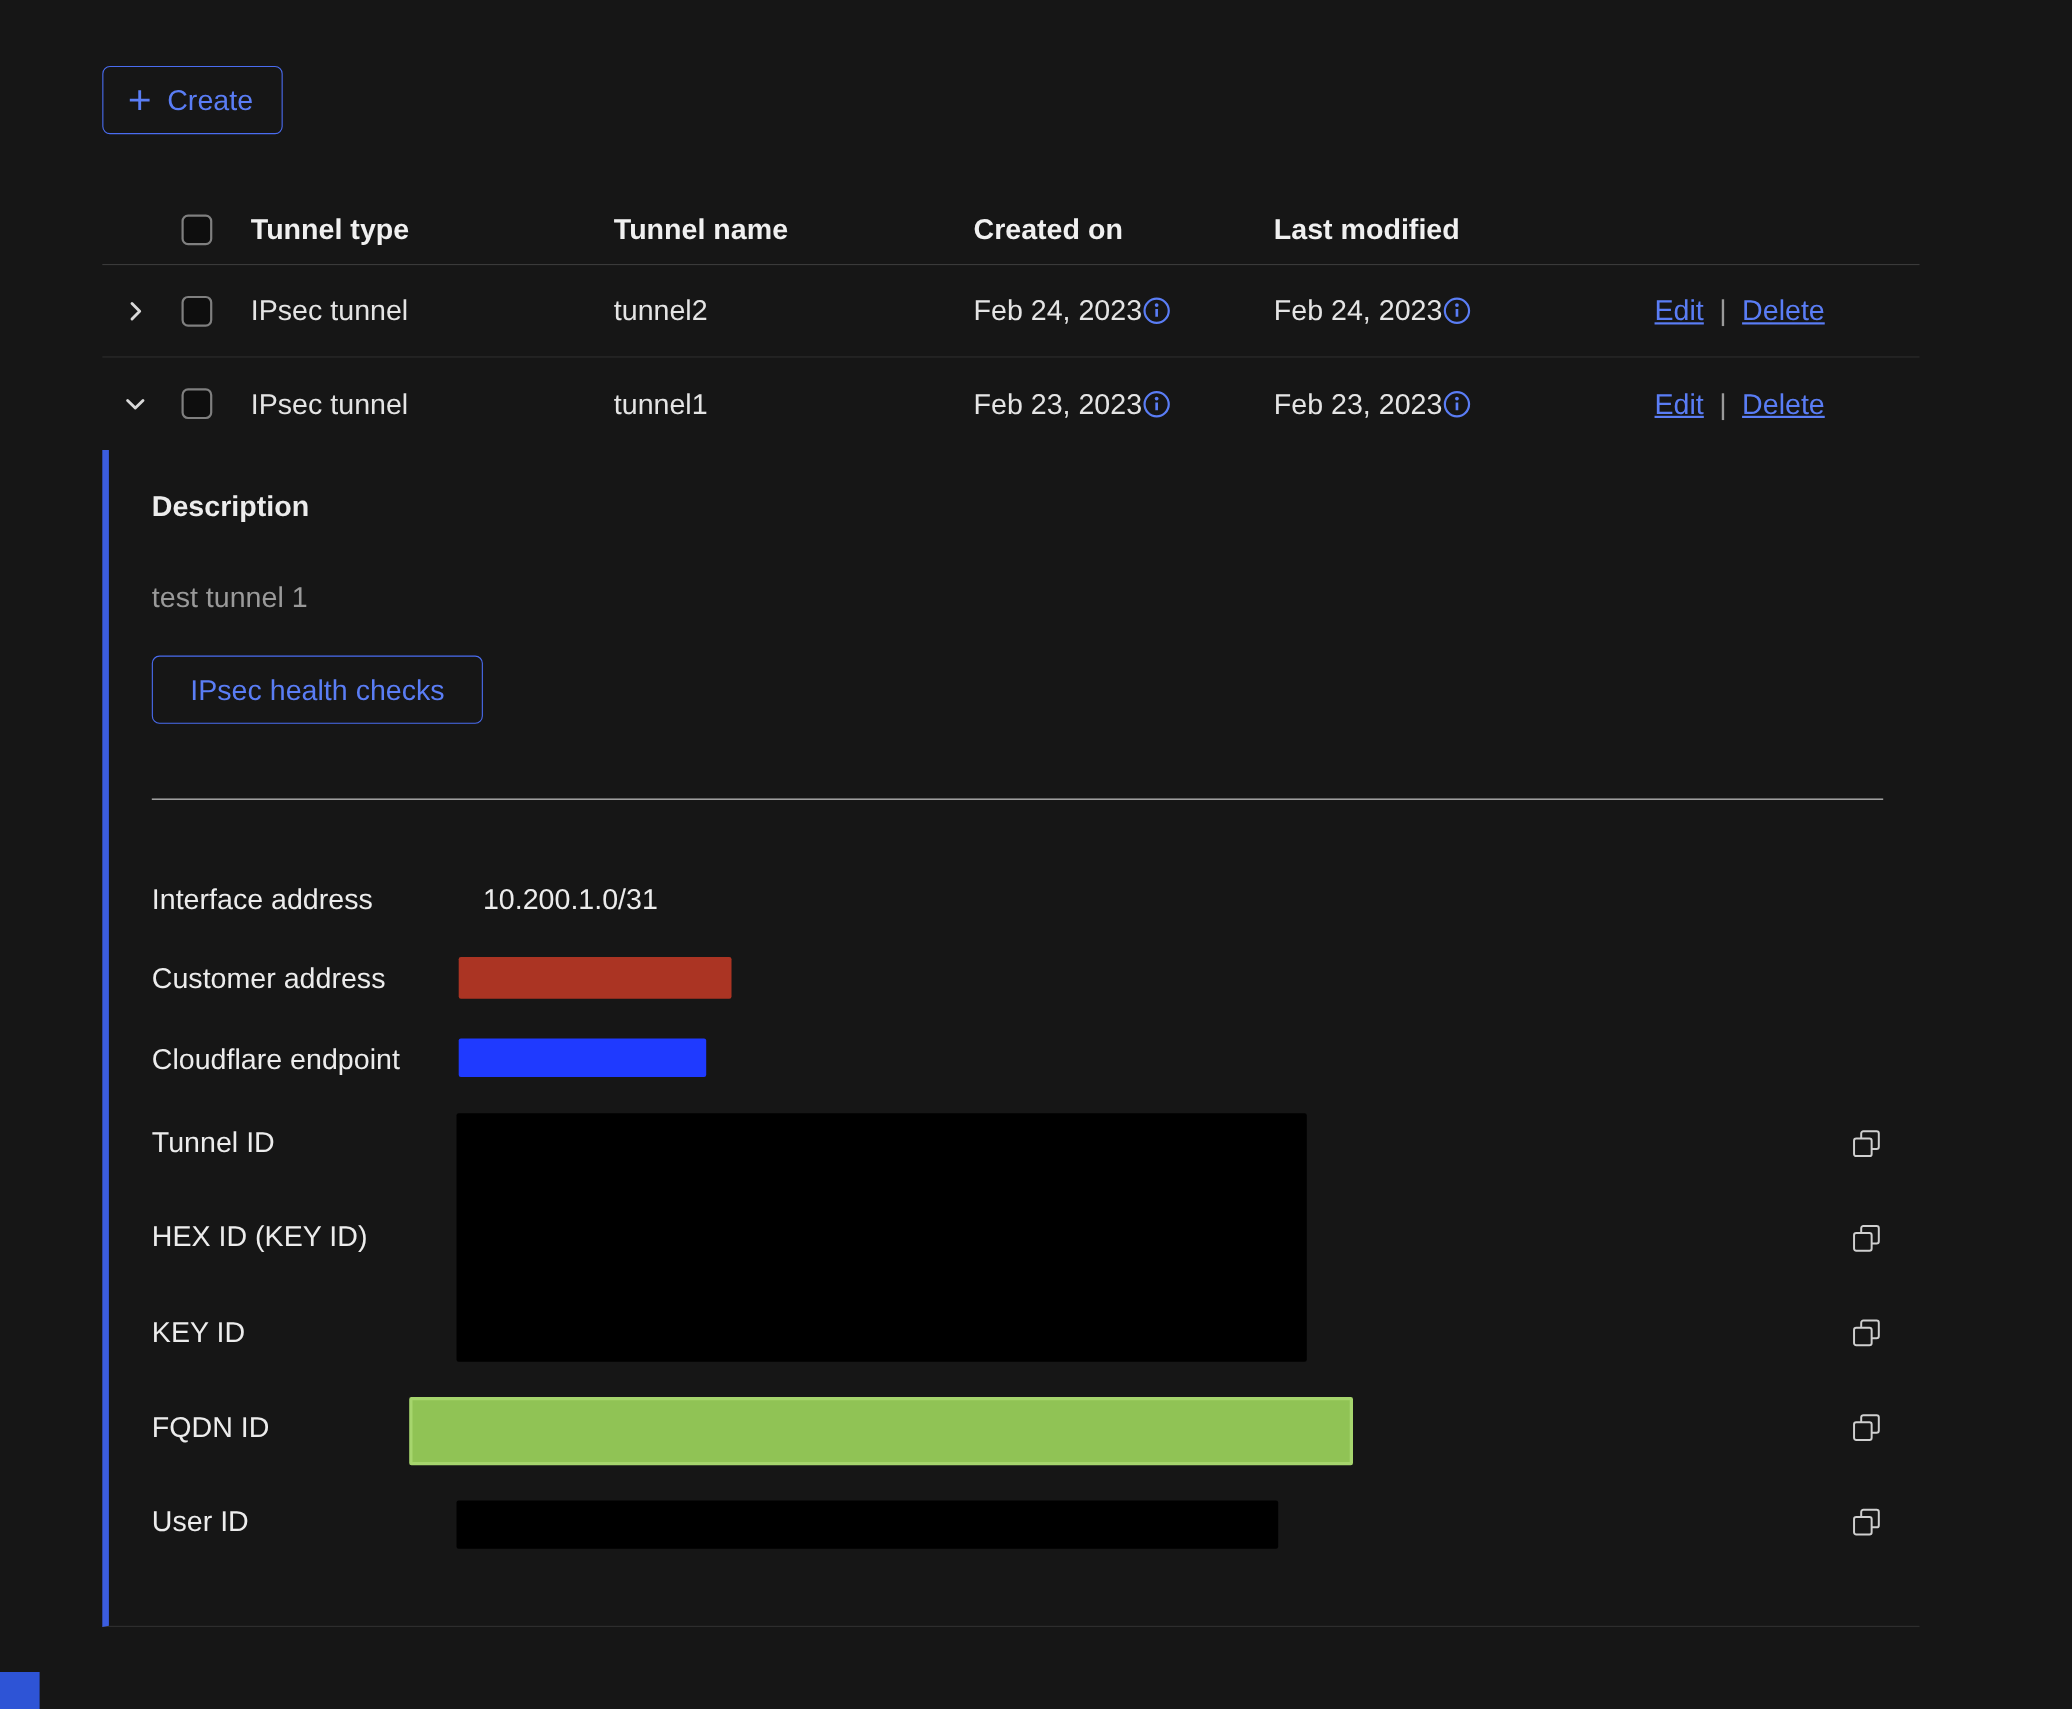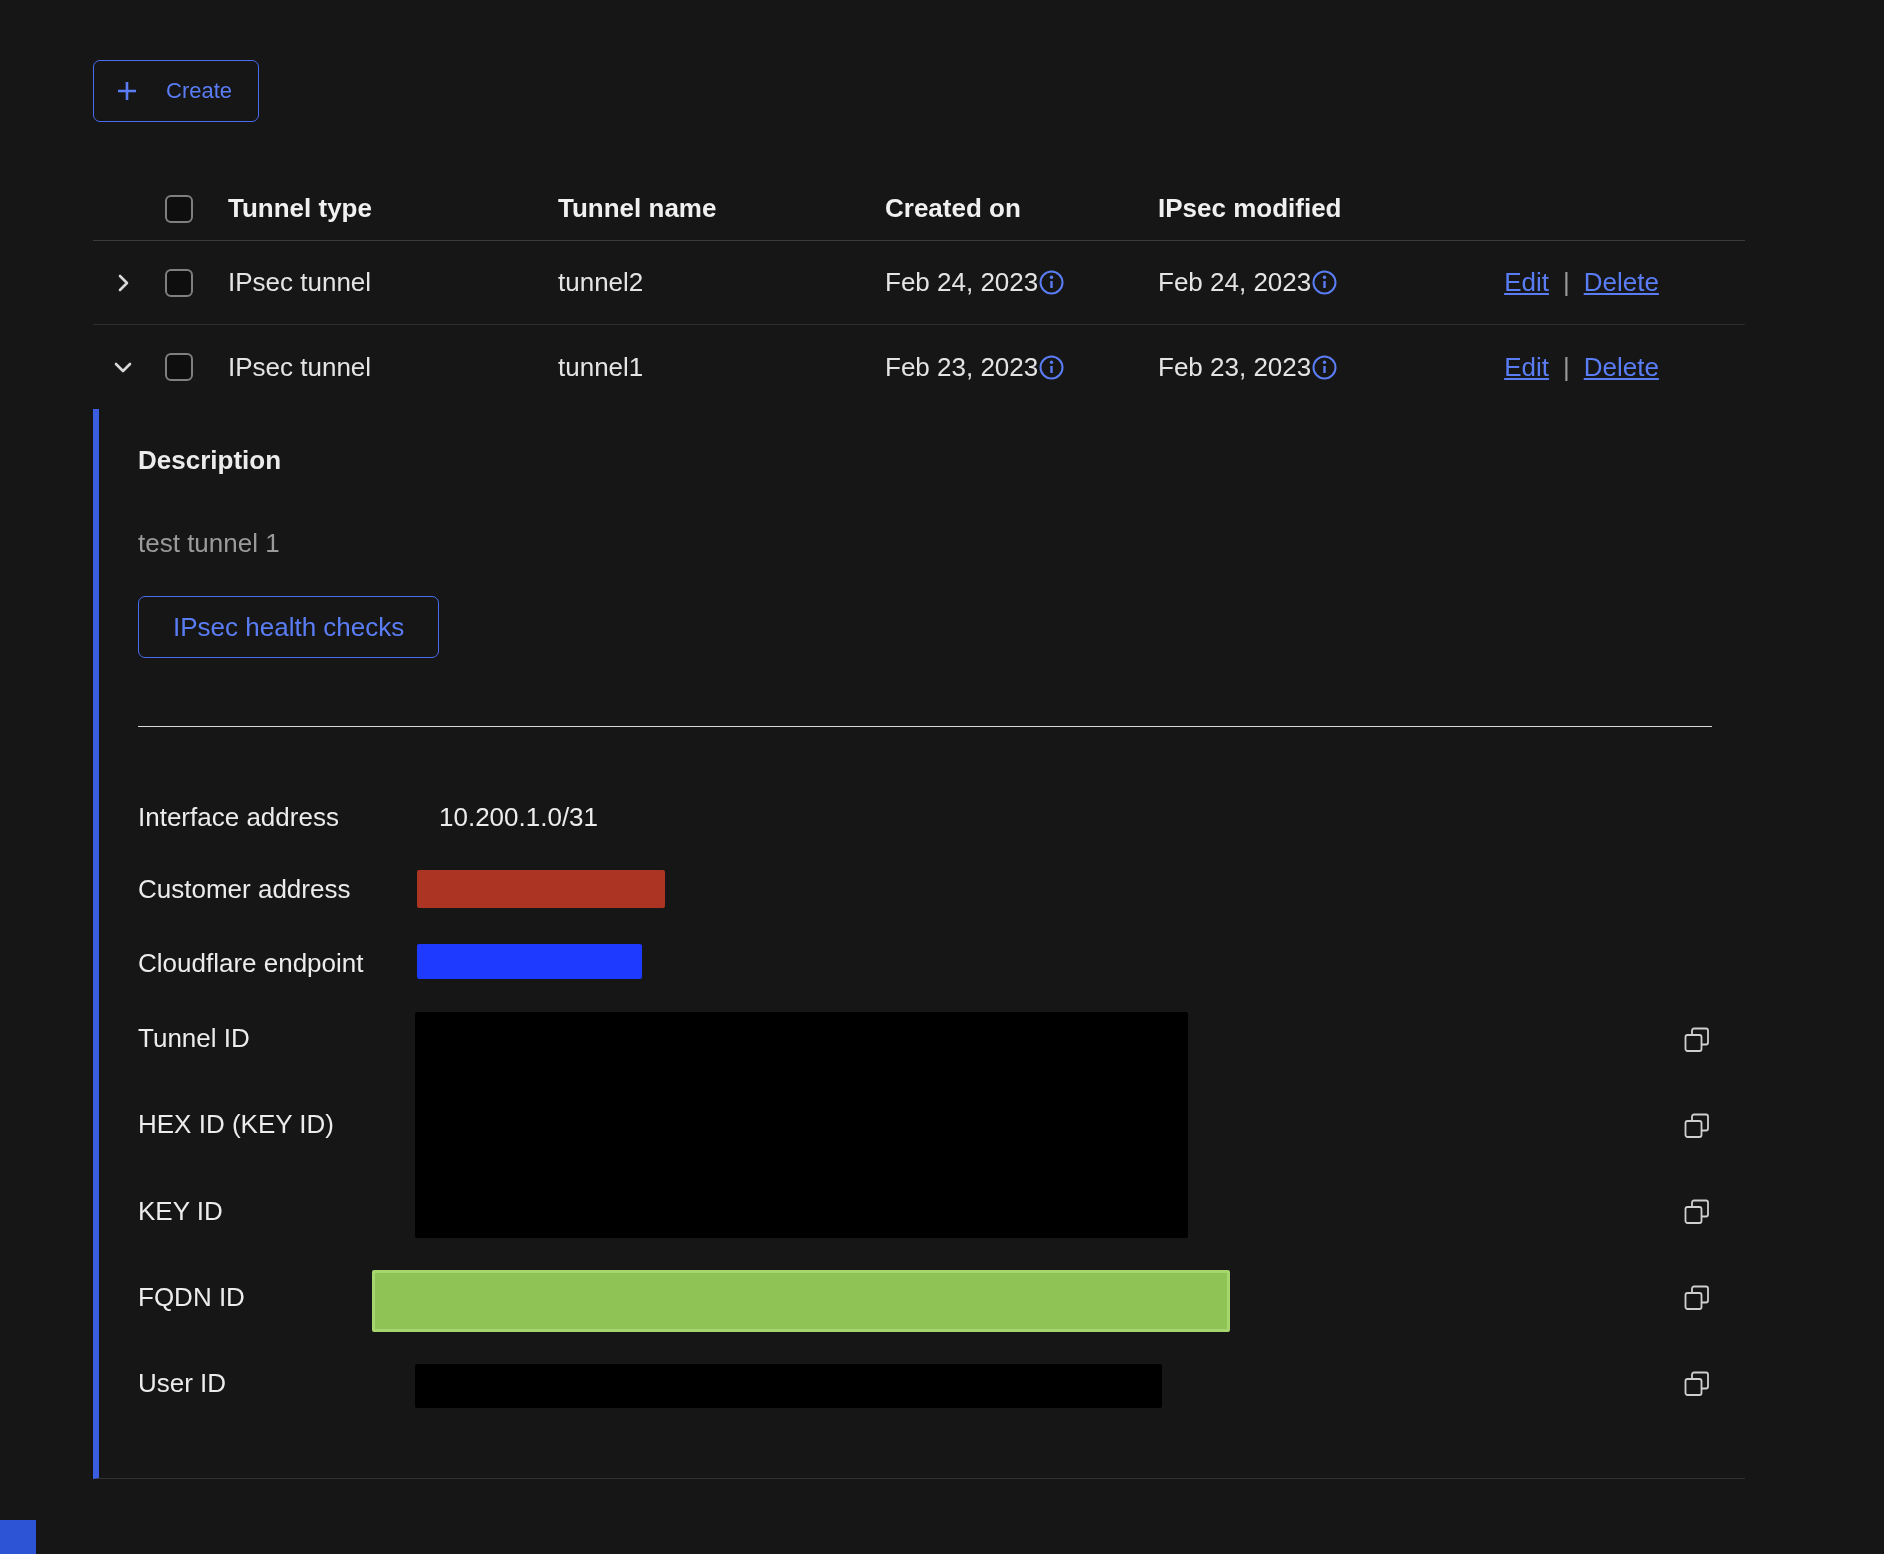--- a/index.html
+++ b/index.html
@@ -7,22 +7,22 @@
     position:relative;width:1884px;height:1554px;background:#161616;
     font-family:"Liberation Sans","DejaVu Sans",sans-serif;color:#e4e4e4;
     overflow:hidden;
   }
   span,div,button,a{box-sizing:border-box;}
 
   
   .create-btn{
     position:absolute;left:93px;top:60px;height:62px;padding:0 26px 0 20px;
     background:transparent;border:1px solid #4a6cf0;border-radius:7px;
-    color:#5a7df5;font-size:22px;font-family:inherit;
-    display:flex;align-items:center;gap:26px;cursor:pointer;
+    color:#5a7df5;font-size:26px;font-family:inherit;
+    display:flex;align-items:center;gap:12px;cursor:pointer;
   }
 
   
   .row{
     position:absolute;left:93px;width:1652px;
     display:grid;grid-template-columns:60px 75px 330px 327px 273px 272px 1fr;
     align-items:center;font-size:26px;
   }
   .thead{top:177px;height:64px;border-bottom:1px solid #3a3a3a;font-weight:700;color:#f0f0f0;}
   .trow-0{top:241px;height:84px;border-bottom:1px solid #2d2d2d;}
@@ -97,21 +97,21 @@
   </button>
 
   <div class="row thead">
     <div class="cell-chevron"></div>
     <div>
         <div class="checkbox"></div>
       </div>
     <span>Tunnel type</span>
     <span>Tunnel name</span>
     <span>Created on</span>
-    <span>IPsec modified</span>
+    <span>Last modified</span>
     <span></span>
   </div>
 
   <div class="row trow-0">
     <div class="cell-chevron">
       <button class="chev-btn">
         <svg width="24" height="24" viewBox="0 0 24 24">
             <polyline points="9,5 16,12 9,19" fill="none" stroke="#d9d9d9" stroke-width="2.6" stroke-linecap="round" stroke-linejoin="round"></polyline>
           </svg>
       </button>

